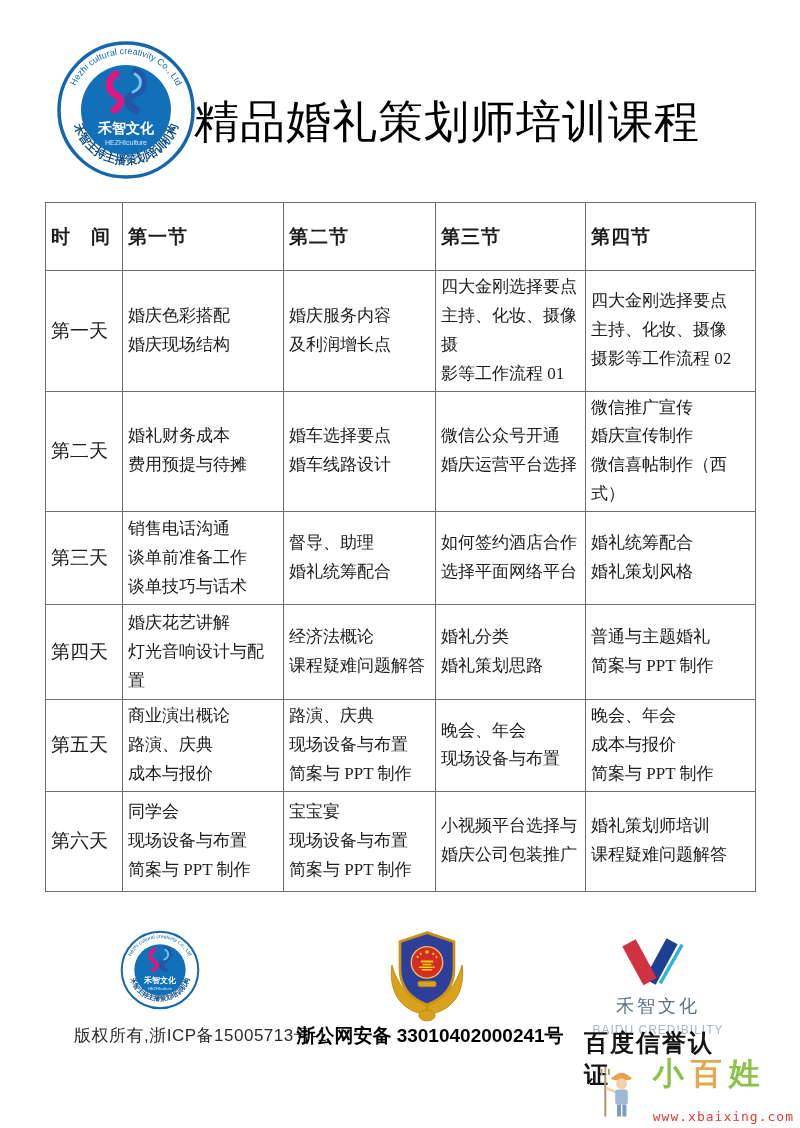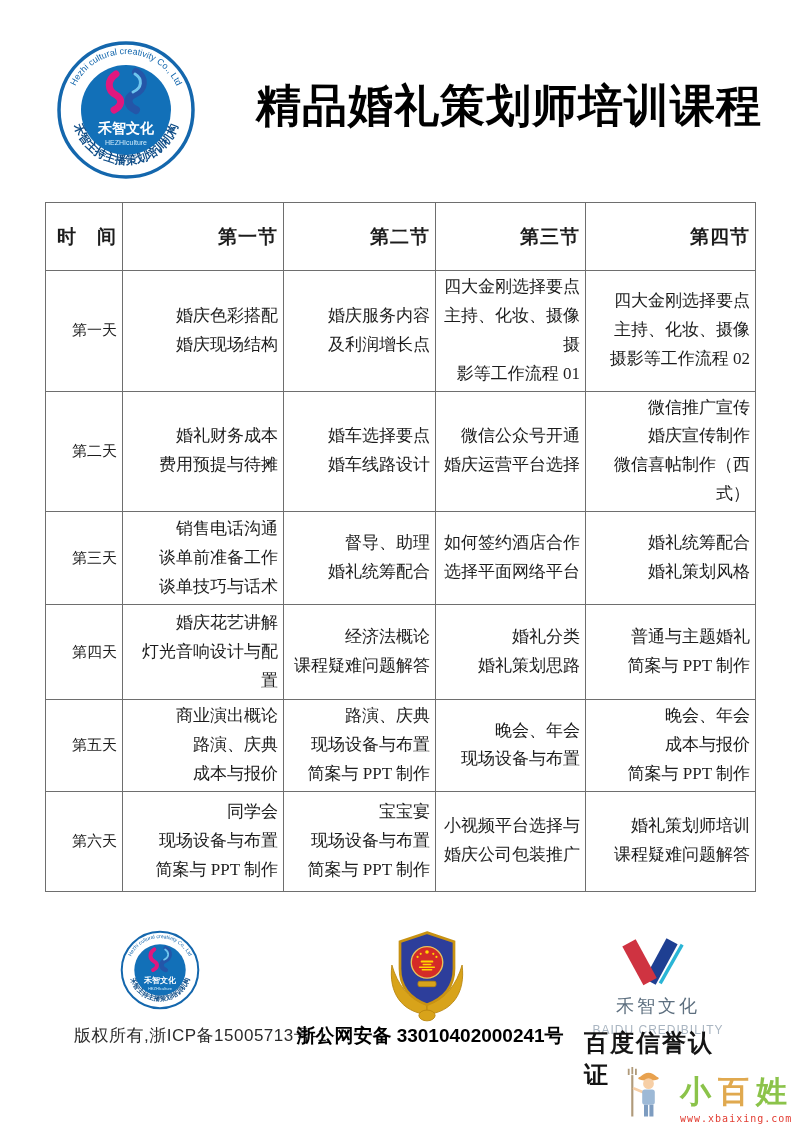--- a/index.html
+++ b/index.html
@@ -5,38 +5,38 @@
   html,body { margin:0; padding:0; background:#ffffff; }
   .page {
     position:relative; width:800px; height:1128px; background:#ffffff;
     overflow:hidden; font-family:"Liberation Sans","DejaVu Sans",sans-serif;
   }
 
   
   .logo-top { position:absolute; left:56px; top:40px; width:140px; height:140px; }
   .logo-bottom { position:absolute; left:120px; top:930px; width:80px; height:80px; }
   .page-title {
-    position:absolute; left:178px; top:82px; width:584px; margin:0;
-    text-align:right; font-family:"Liberation Serif","DejaVu Serif",serif;
-    font-weight:bold; font-size:45px; letter-spacing:1px; color:#000; line-height:1.1;
+    position:absolute; left:178px; top:82px; width:584px; margin:16px;
+    text-align:left; font-family:"Liberation Serif","DejaVu Serif",serif;
+    font-weight:normal; font-size:45px; letter-spacing:1px; color:#000; line-height:1.1;
   }
 
   
   table.course {
     position:absolute; left:45px; top:202px; width:710px;
     border-collapse:collapse; table-layout:fixed;
     font-family:"Liberation Serif","DejaVu Serif",serif; color:#1c1c1c;
   }
   .course th, .course td {
-    border:1px solid #6e6e6e; text-align:right; vertical-align:middle; padding:2px 5px;
+    border:1px solid #6e6e6e; text-align:left; vertical-align:middle; padding:2px 5px;
   }
   .course thead tr { height:68px; }
   .course th { font-size:19px; font-weight:600; letter-spacing:1px; }
   .course td.cell { font-size:17px; line-height:1.7; white-space:pre-line; }
-  .course td.day { font-size:15px; white-space:pre-line; }
+  .course td.day { font-size:19px; white-space:pre-line; }
   .course tbody tr:nth-child(1){ height:98px; }
   .course tbody tr:nth-child(2){ height:91px; }
   .course tbody tr:nth-child(3){ height:93px; }
   .course tbody tr:nth-child(4){ height:95px; }
   .course tbody tr:nth-child(5){ height:91px; }
   .course tbody tr:nth-child(6){ height:100px; }
 
   
   .copyright {
     position:absolute; left:74px; top:1024px; font-size:17px; color:#2a2a2a; letter-spacing:0.5px;
@@ -60,21 +60,21 @@
     font-size:24px; font-weight:bold; color:#141414; letter-spacing:2px;
   }
 
   
   .watermark { position:absolute; right:6px; bottom:4px; display:flex; align-items:flex-end; gap:18px; }
   .wm-figure { width:36px; height:60px; }
   .wm-text { display:flex; flex-direction:column; align-items:flex-start; }
   .wm-chars { font-size:31px; font-weight:bold; letter-spacing:7px; line-height:1; font-family:"DejaVu Sans",sans-serif; }
   .wm-c-green { color:#8bc34a; }
   .wm-c-orange { color:#e0a94f; }
-  .wm-url { font-size:10px; color:#e23b30; letter-spacing:1px; margin-top:6px; font-family:"DejaVu Sans Mono","Liberation Mono",monospace; }
+  .wm-url { font-size:13px; color:#e23b30; letter-spacing:1px; margin-top:20px; font-family:"DejaVu Sans Mono","Liberation Mono",monospace; }
 
   svg text { font-family:"Liberation Sans","DejaVu Sans",sans-serif; }
 </style>
 </head>
 <body>
 
 <div class="page">
 
   <div class="logo-top">
     <svg viewBox="0 0 140 140" width="100%" height="100%">

